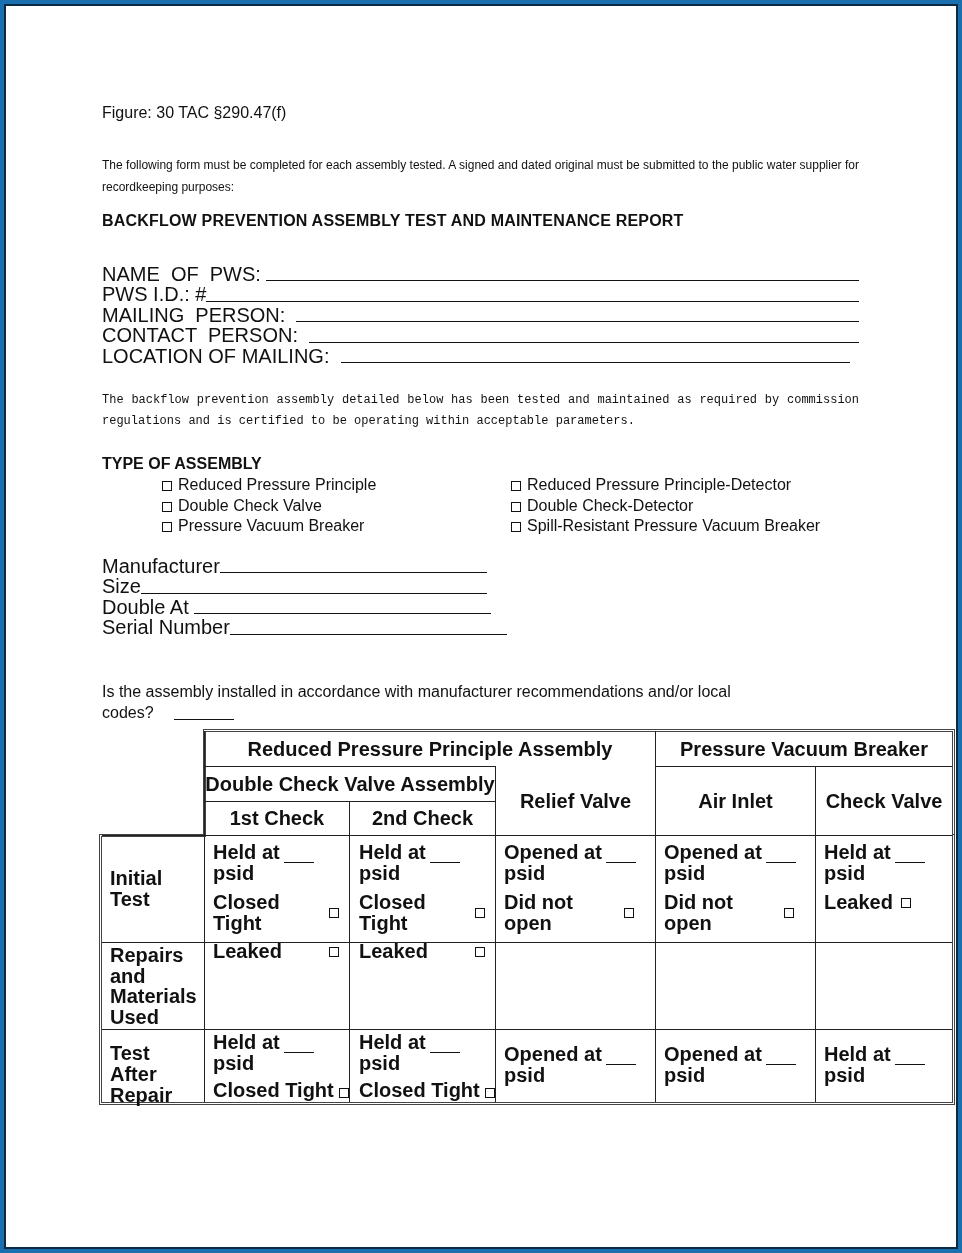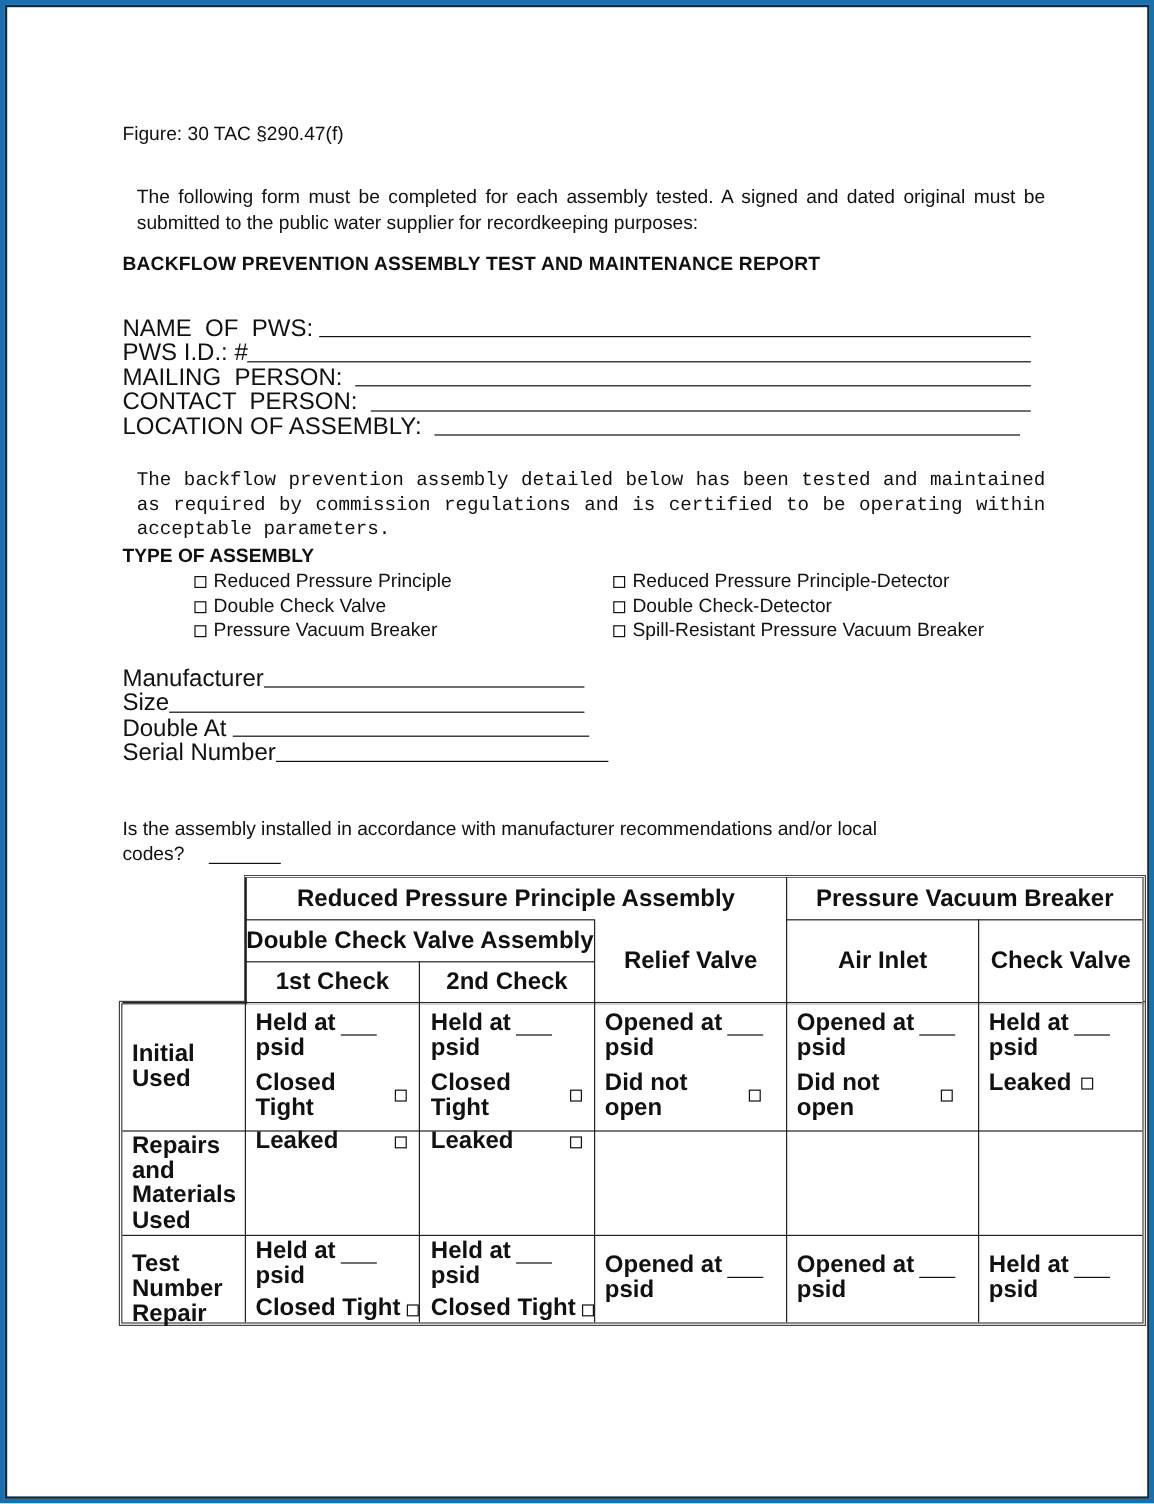--- a/index.html
+++ b/index.html
@@ -12,21 +12,21 @@
   .frame-outer {
     position: absolute; left: 0; top: 0; width: 962px; height: 1253px;
     box-sizing: border-box; border: 4px solid #1a6fae;
   }
   .frame-inner {
     position: absolute; left: 4px; top: 4px; width: 954px; height: 1245px;
     box-sizing: border-box; border: 2px solid #0c2a44;
   }
   .abs { position: absolute; white-space: nowrap; }
   .txt { font-size: 16px; line-height: 20px; }
-  .para { font-size: 16px; line-height: 22px; white-space: normal; text-align: justify; margin-left: 12px; }
+  .para { font-size: 12px; line-height: 22px; white-space: normal; text-align: justify; }
   .bold { font-weight: bold; }
   .field-row { display: flex; align-items: center; font-size: 20px; height: 20.5px; }
   .field-row .label { white-space: pre; }
   .field-row .line { border-bottom: 1px solid #111; height: 15px; margin-bottom: 2px; }
   .cb {
     display: inline-block; width: 10px; height: 10px; border: 1.4px solid #111;
     box-sizing: border-box; vertical-align: -1px;
   }
   .type-item { font-size: 16px; line-height: 20.5px; }
   .type-item .cb { margin-right: 6px; }
@@ -66,21 +66,21 @@
   </div>
   <div class="field-row">
     <span class="label">MAILING  PERSON:  </span>
     <span class="line" style="flex:1"></span>
   </div>
   <div class="field-row">
     <span class="label">CONTACT  PERSON:  </span>
     <span class="line" style="flex:1"></span>
   </div>
   <div class="field-row">
-    <span class="label">LOCATION OF ASSEMBLY:  </span>
+    <span class="label">LOCATION OF MAILING:  </span>
     <span class="line" style="flex:1; margin-right:9px;"></span>
   </div>
 </div>
 
 <div class="abs para" style="left:102px; top:390px; width:757px; line-height:20.5px;font-family:Liberation Mono, monospace;">The backflow prevention assembly detailed below has been tested and maintained as required by commission regulations and is certified to be operating within acceptable parameters.</div>
 
 <div class="abs txt bold" style="left:102px; top:454px;">TYPE OF ASSEMBLY</div>
 
 <div class="abs" style="left:162px; top:475px;">
   <div class="type-item"><span class="cb"></span><span>Reduced Pressure Principle</span></div>
@@ -137,23 +137,23 @@
 
   <div class="cell center" style="left:205px; top:732px; width:450px; height:34px;">Reduced Pressure Principle Assembly</div>
   <div class="cell center" style="left:656px; top:732px; width:296px; height:34px;">Pressure Vacuum Breaker</div>
   <div class="cell center" style="left:205px; top:767px; width:290px; height:34px;">Double Check Valve Assembly</div>
   <div class="cell center" style="left:205px; top:802px; width:144px; height:33px;">1st Check</div>
   <div class="cell center" style="left:350px; top:802px; width:145px; height:33px;">2nd Check</div>
   <div class="cell center" style="left:496px; top:767px; width:159px; height:68px;">Relief Valve</div>
   <div class="cell center" style="left:656px; top:767px; width:159px; height:68px;">Air Inlet</div>
   <div class="cell center" style="left:816px; top:767px; width:136px; height:68px;">Check Valve</div>
 
-  <div class="cell" style="left:110px; top:836px; width:92px; height:106px; display:flex; align-items:center;">Initial Used</div>
+  <div class="cell" style="left:110px; top:836px; width:92px; height:106px; display:flex; align-items:center;">Initial Test</div>
   <div class="cell" style="left:110px; top:945px; width:80px; white-space:normal; line-height:20.5px;">Repairs and Materials Used</div>
-  <div class="cell" style="left:110px; top:1043px; width:88px; white-space:normal; line-height:21px;">Test Number Repair</div>
+  <div class="cell" style="left:110px; top:1043px; width:88px; white-space:normal; line-height:21px;">Test After Repair</div>
 
   <div class="cell" style="left:213px; top:842px;">
     <div><span>Held at</span><span class="blank-u"></span></div>
     <div>psid</div>
     <div class="item-line" style="margin-top:8px;">
         <span>Closed Tight</span>
         <span class="cb"></span>
       </div>
     <div class="item-line" style="margin-top:7px;">
         <span>Leaked</span>

